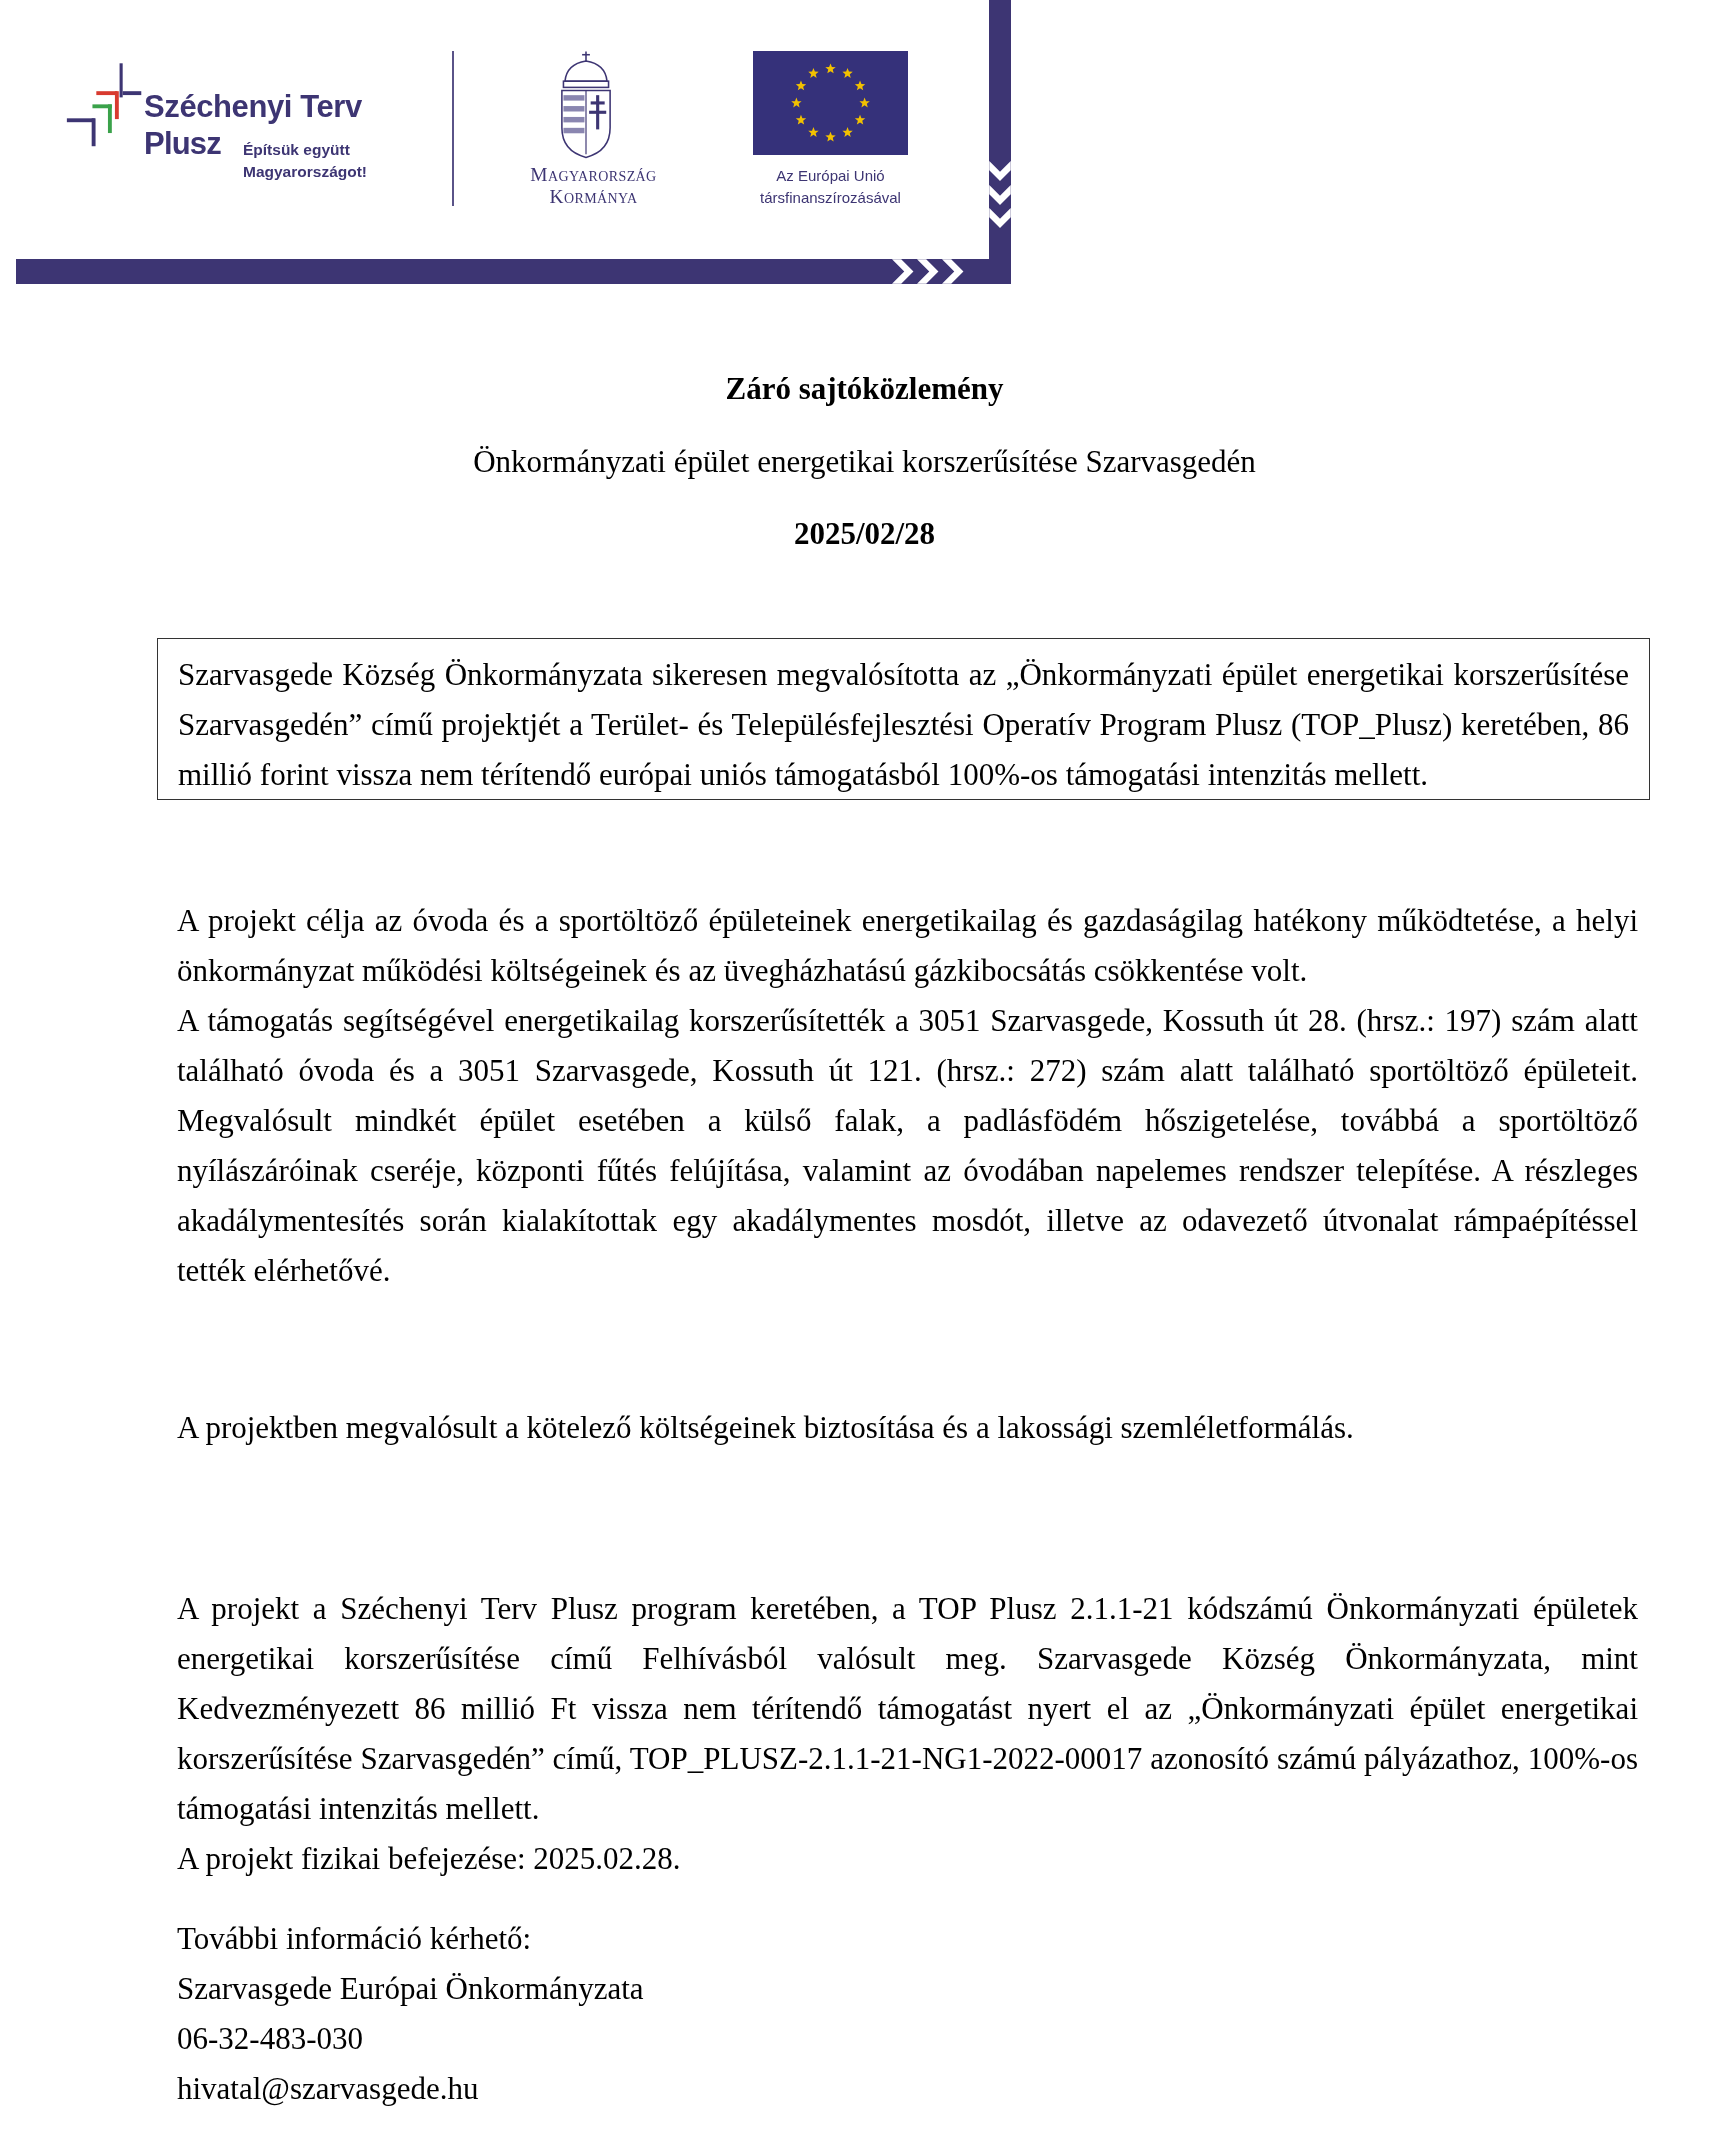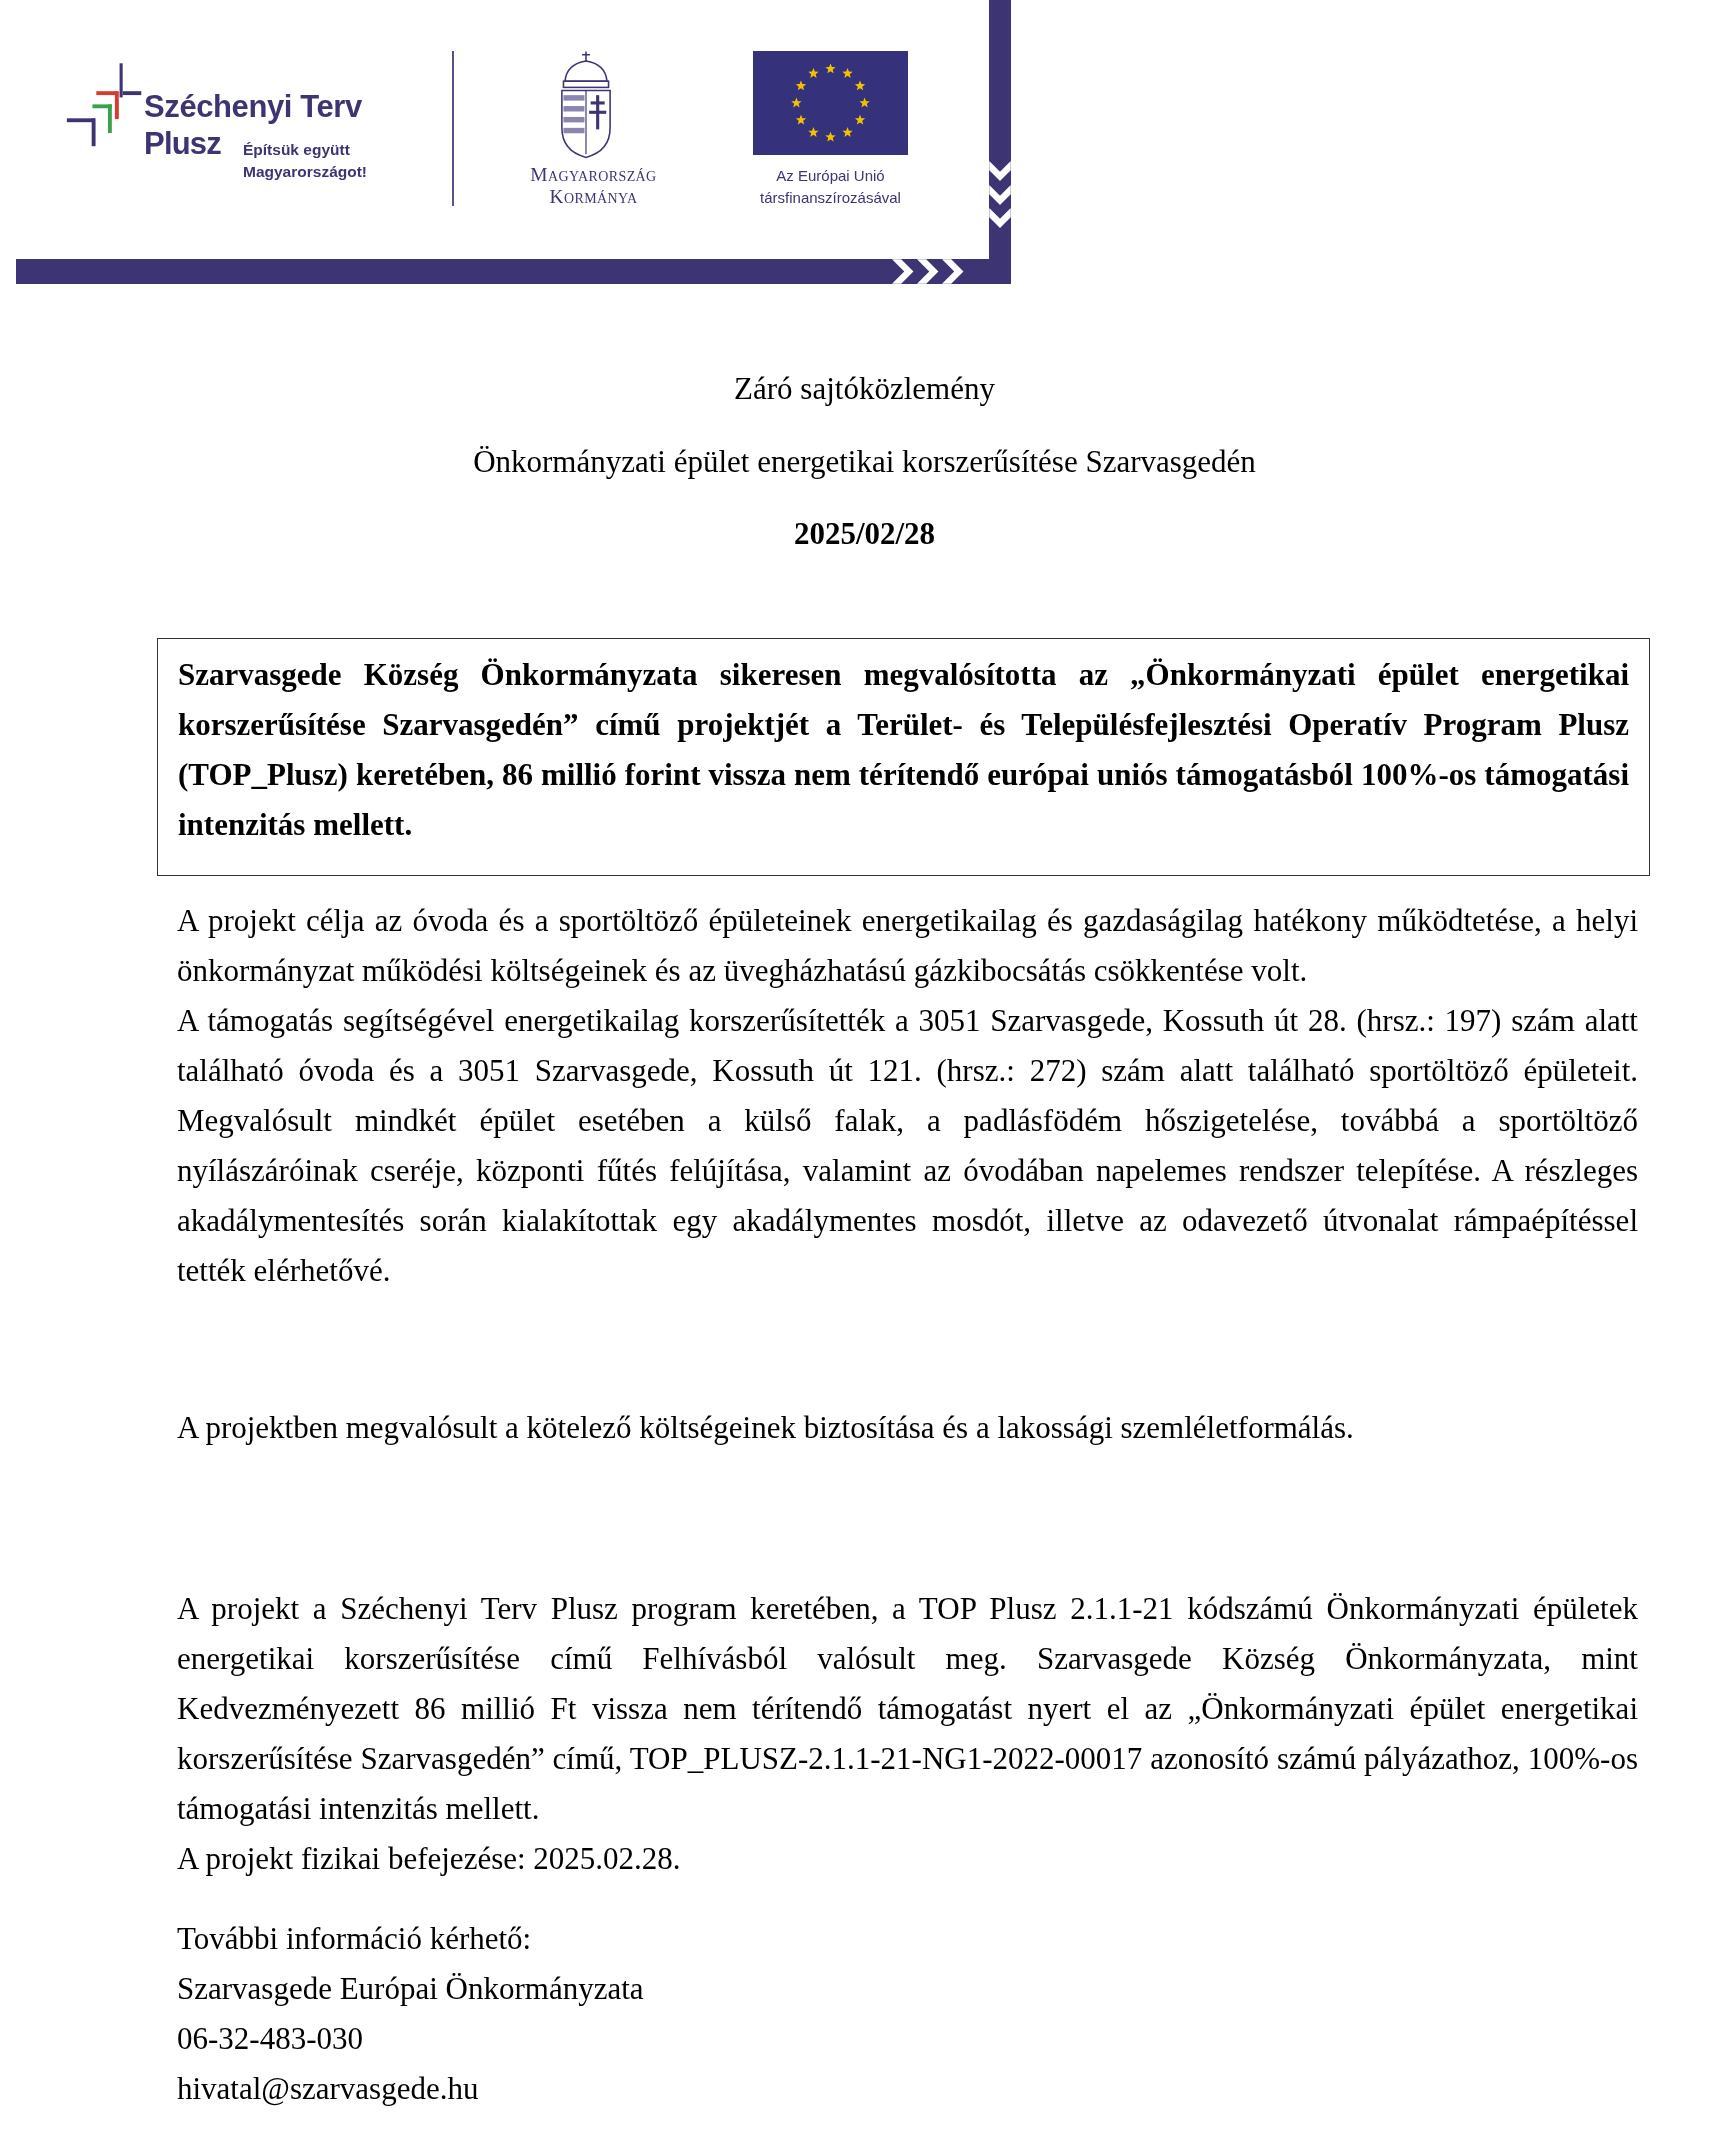--- a/index.html
+++ b/index.html
@@ -20,26 +20,26 @@
                 font-weight: bold; font-size: 15.5px; line-height: 22px; color: #3d3573; white-space: nowrap; }
   .divider { position: absolute; left: 436px; top: 51px; width: 1.6px; height: 155px; background: #3d3573; opacity: .85; }
   .coat { position: absolute; left: 535px; top: 50px; width: 70px; height: 109px; }
   .gov-label { position: absolute; left: 465px; top: 164px; width: 225px; text-align: center;
                font-family: "Liberation Serif", "DejaVu Serif", serif; font-size: 19.4px; line-height: 22px; color: #3d3573;
                font-variant: small-caps; letter-spacing: 0.4px; }
   .eu-flag { position: absolute; left: 737px; top: 51px; width: 155px; height: 104px; background: #35317a; }
   .eu-label { position: absolute; left: 698px; top: 165px; width: 233px; text-align: center;
               font-family: "Liberation Sans", "DejaVu Sans", sans-serif; font-size: 15px; line-height: 22px; color: #3d3573; }
 
-  .title { position: absolute; left: 0; width: 1729px; text-align: center; top: 371px; font-size: 31px; font-weight: normal; }
+  .title { position: absolute; left: 0; width: 1729px; text-align: center; top: 371px; font-size: 31px; font-weight: bold; }
   .subtitle { position: absolute; left: 0; width: 1729px; text-align: center; top: 444px; font-size: 31px; }
   .date { position: absolute; left: 0; width: 1729px; text-align: center; top: 516px; font-size: 31px; font-weight: bold; }
 
-  .summary-box { position: absolute; left: 157px; top: 638px; width: 1493px; height: 238px; border: 1.6px solid #333;
-                 box-sizing: border-box; padding: 11px 20px 0 20px; font-weight: bold; }
+  .summary-box { position: absolute; left: 157px; top: 638px; width: 1493px; height: 162px; border: 1.6px solid #333;
+                 box-sizing: border-box; padding: 11px 20px 0 20px; }
   p { margin: 0; font-size: 31px; line-height: 50px; text-align: justify; }
   .body { position: absolute; left: 177px; width: 1461px; }
   .b1 { top: 896px; }
   .b2 { top: 1403px; }
   .b3 { top: 1584px; }
   .contact { position: absolute; left: 177px; top: 1914px; }
   .contact div { font-size: 31px; line-height: 50px; }
 </style>
 </head>
 <body>

